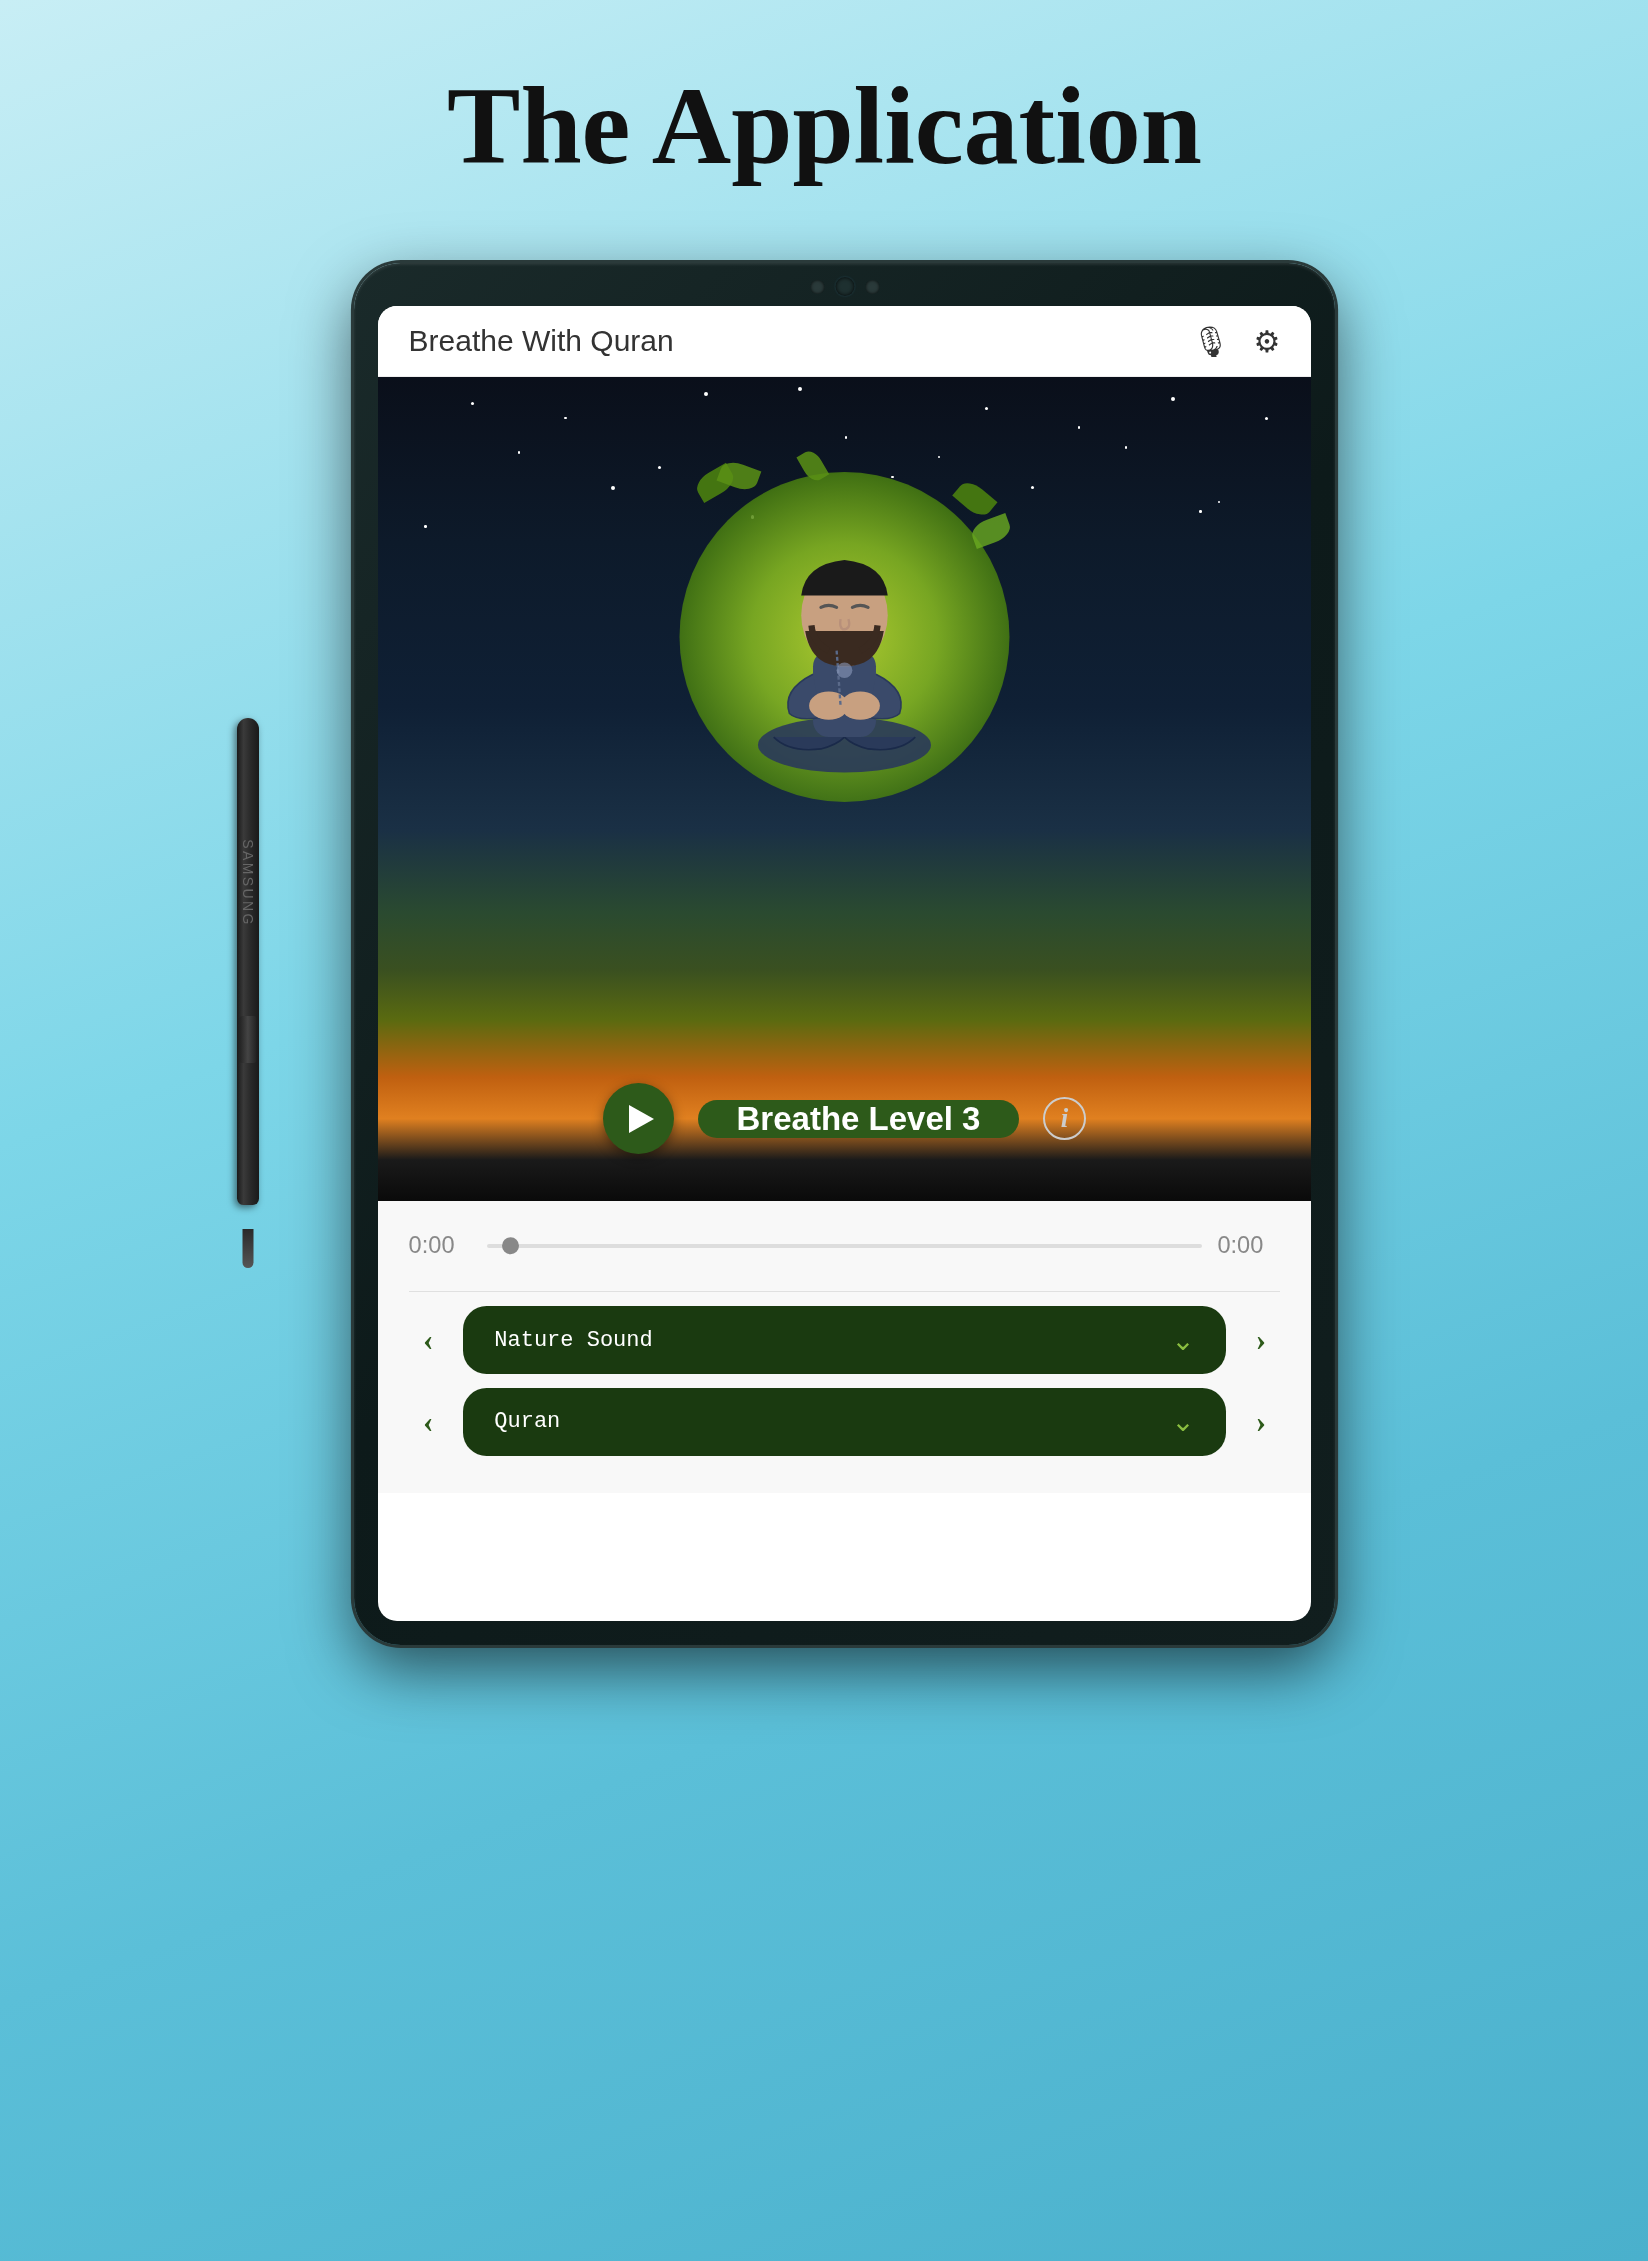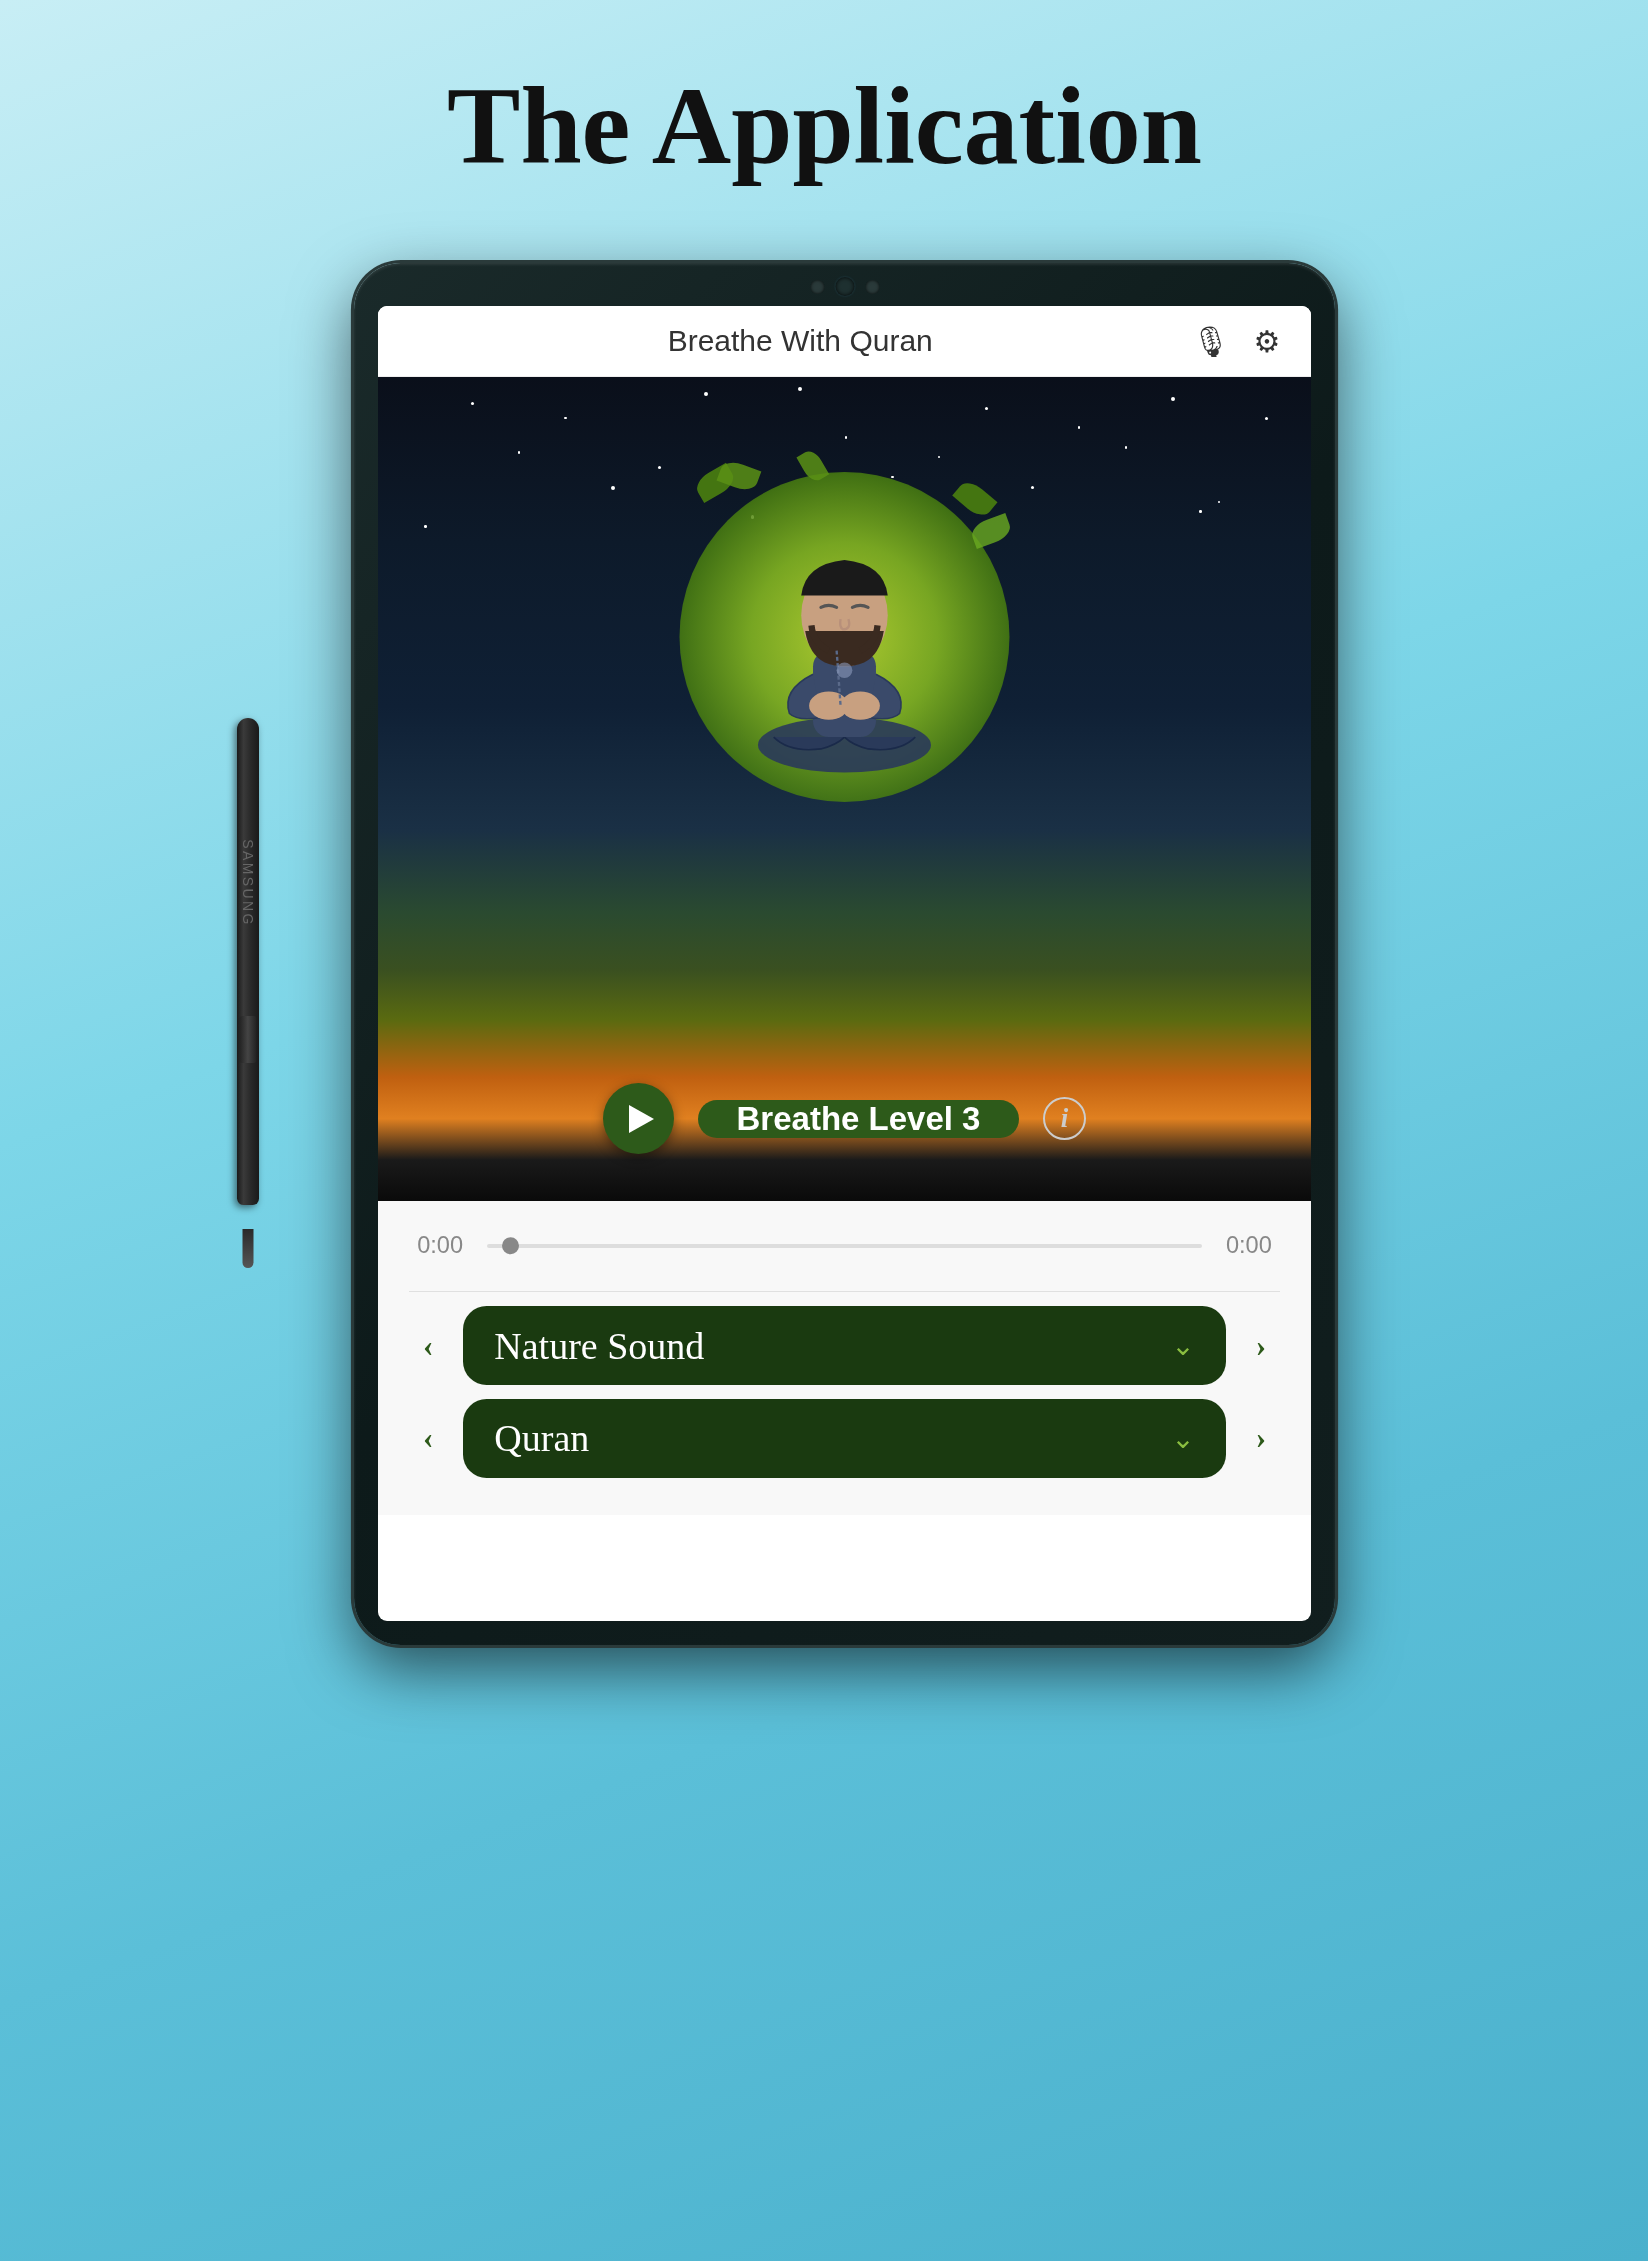--- a/index.html
+++ b/index.html
@@ -146,23 +146,22 @@
     }
 
     
     .tablet-screen {
       position: absolute;
       top: 43px;
       left: 23.6px;
       right: 23.6px;
       bottom: 23.6px;
       background: #fff;
-      border-radius: 9px;
+      border-radius: 19px;
       overflow: hidden;
-      text-align: center;
     }
 
     
     .app-header {
       height: 71px;
       background: #fff;
       display: flex;
       align-items: center;
       padding: 0 31px;
       border-bottom: 0.8px solid #eee;
@@ -393,22 +392,22 @@
       background: #1a3a10;
       border-radius: 23.6px;
       padding: 17.3px 31px;
       display: flex;
       align-items: center;
       justify-content: space-between;
     }
 
     .dropdown-btn-text {
       color: #fff;
-      font-size: 38px;
-      font-family: Liberation Serif, serif;
+      font-size: 22px;
+      font-family: Liberation Mono, monospace;
     }
 
     .dropdown-chevron {
       color: #8abe40;
       font-size: 28px;
     }
 
     .divider-line {
       height: 1.6px;
       background: #e0e0e0;

